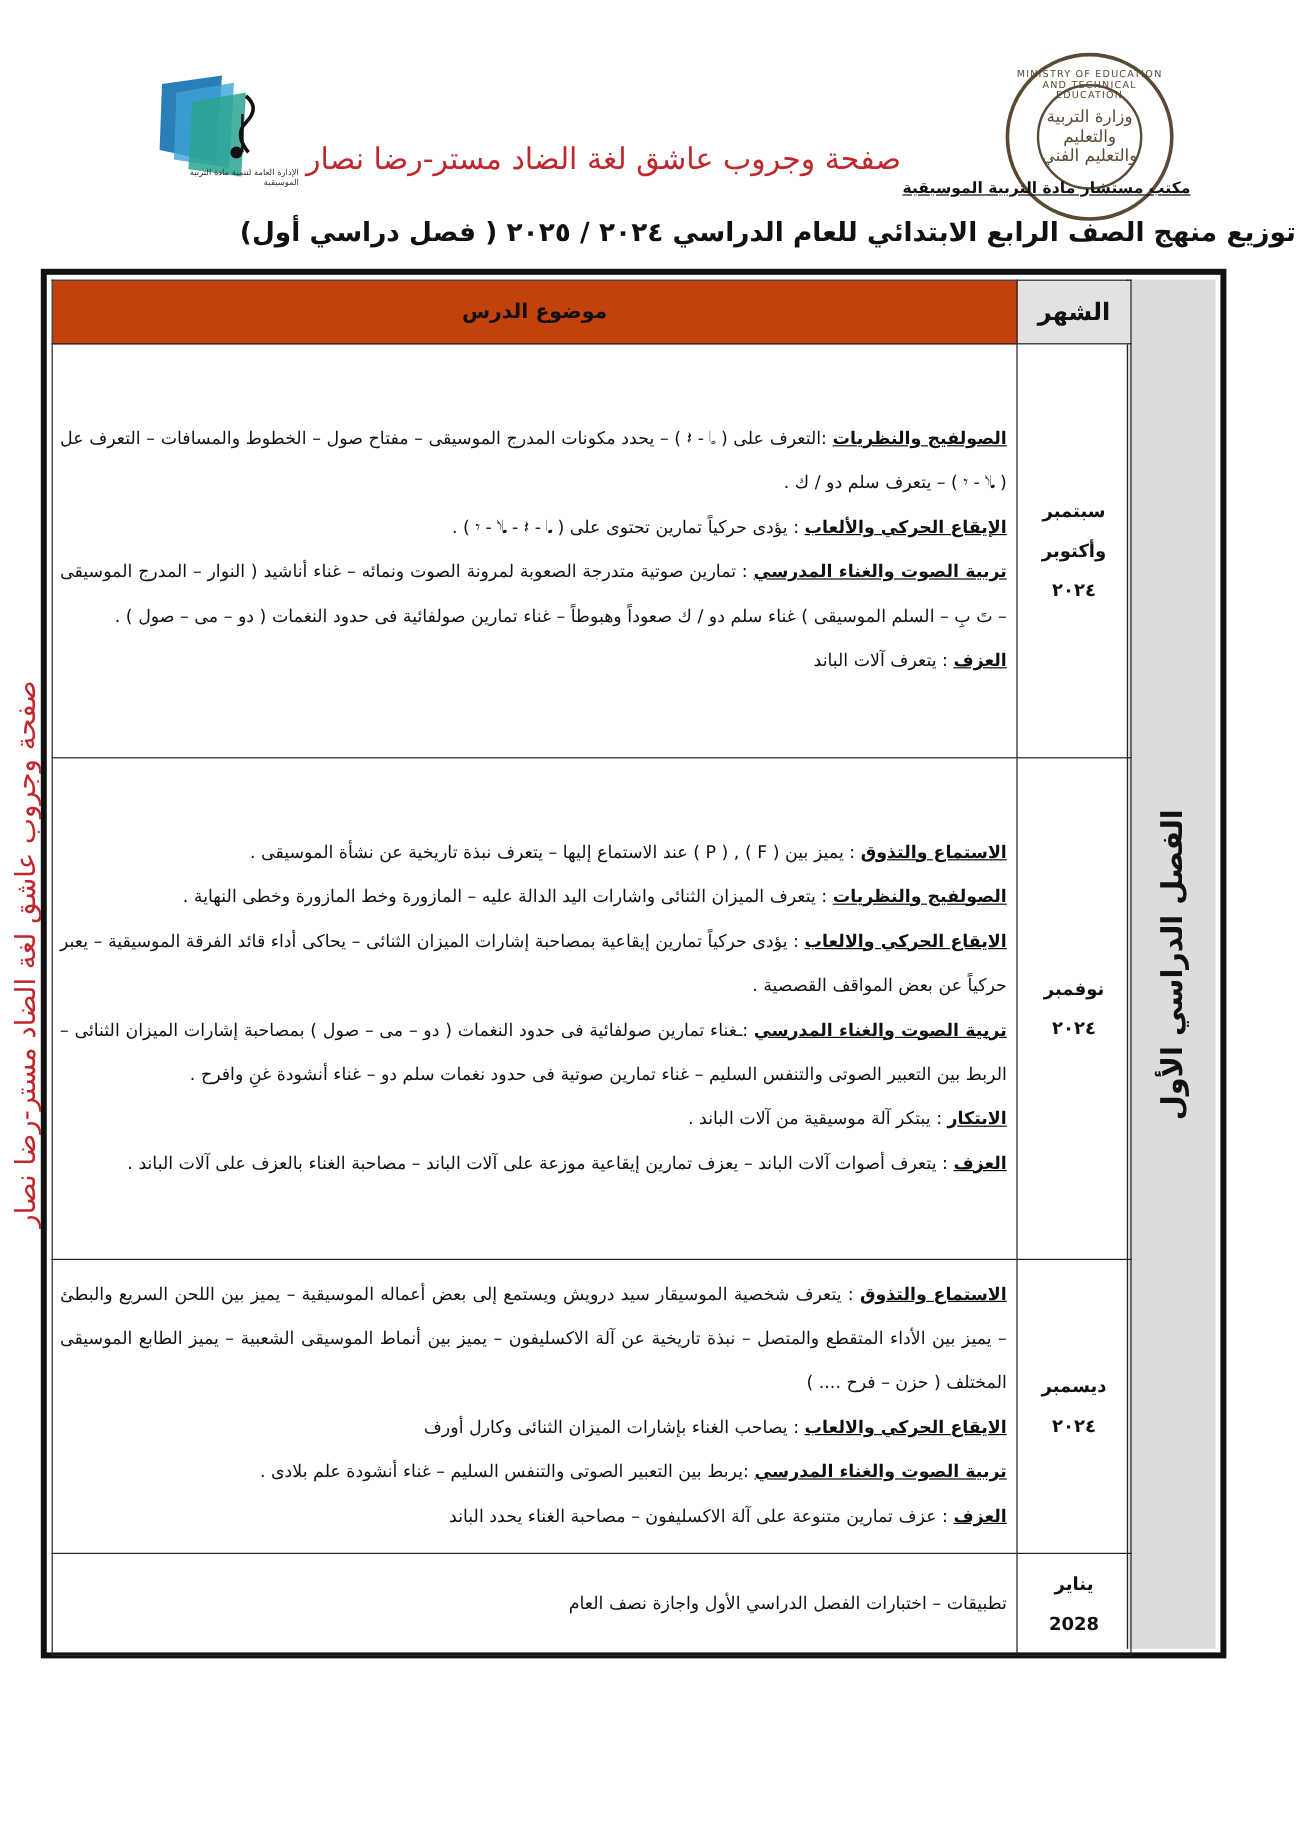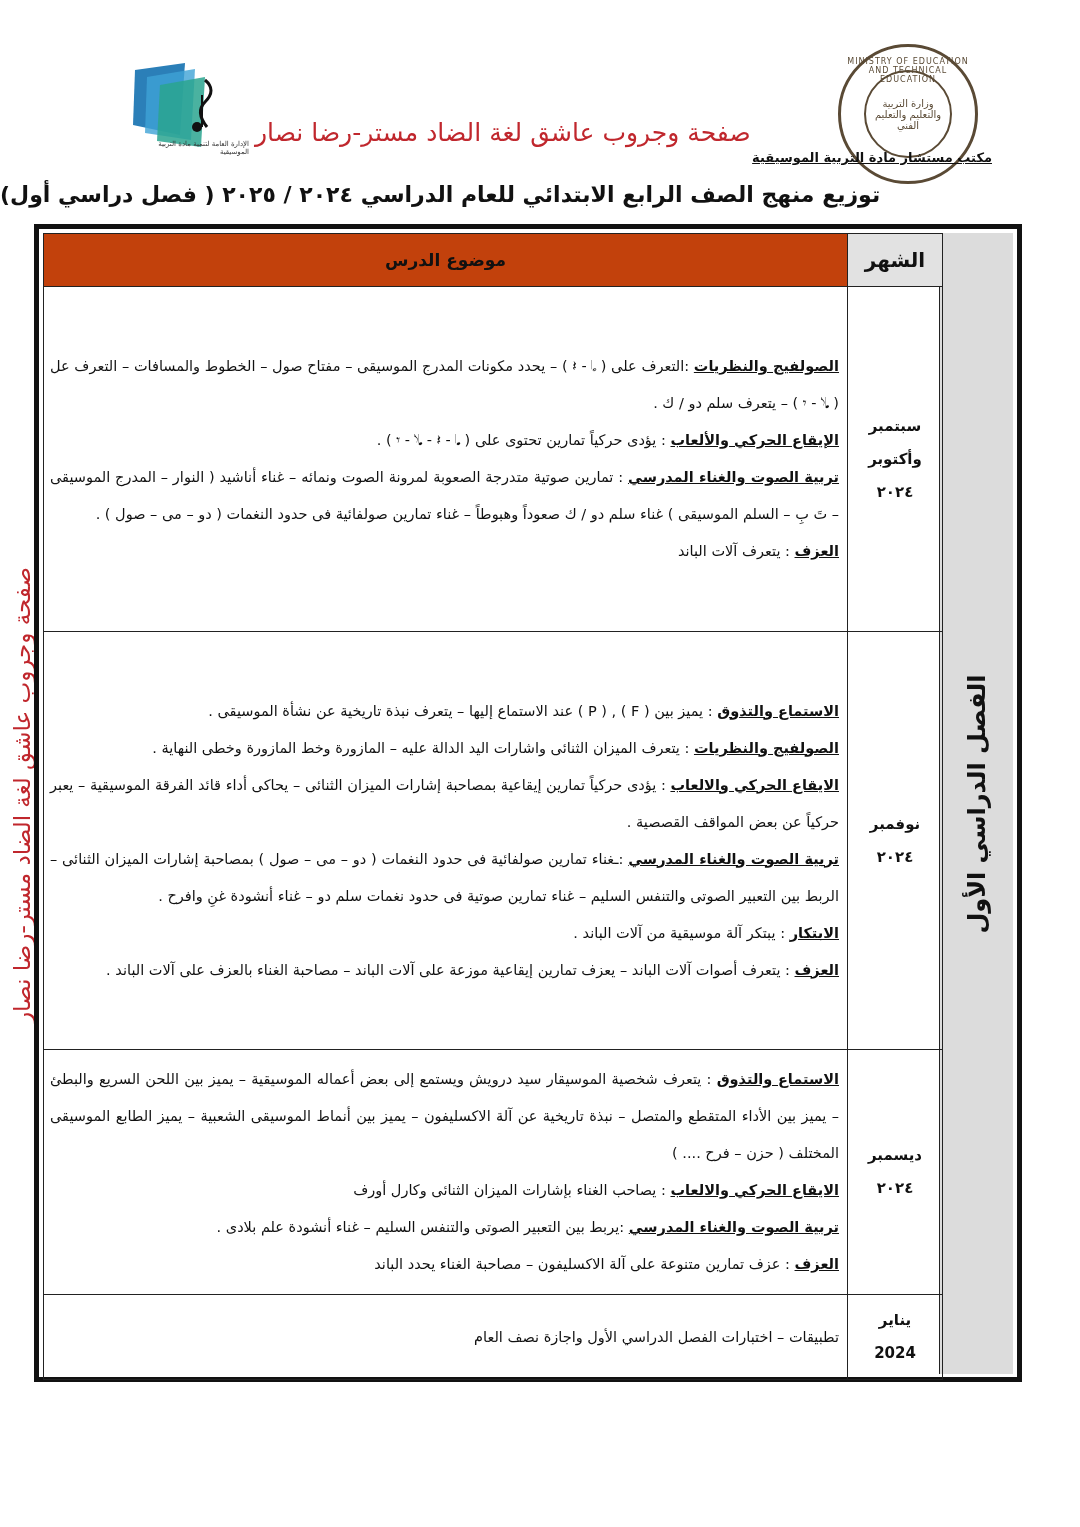--- a/index.html
+++ b/index.html
@@ -2,26 +2,26 @@
 <html><head>
 <meta charset="utf-8">
 <style>
   html, body { margin: 0; padding: 0; }
   body {
     width: 1080px; height: 1527px; background: #ffffff; position: relative; overflow: hidden;
     font-family: "DejaVu Sans", sans-serif; color: #111;
   }
   .logo-right { position: absolute; left: 838px; top: 44px; width: 140px; height: 140px; border-radius: 50%;
     border: 3px solid #5a4a35; box-sizing: border-box; display: flex; align-items: center; justify-content: center; }
-  .logo-right .inner { width: 84px; height: 84px; border-radius: 50%; border: 2px solid #5a4a35; display:flex; align-items:center; justify-content:center; font-size: 10px; color:#5a4a35; text-align:center; direction: rtl; }
+  .logo-right .inner { width: 84px; height: 84px; border-radius: 50%; border: 2px solid #5a4a35; display:flex; align-items:center; justify-content:center; font-size: 14px; color:#5a4a35; text-align:center; direction: rtl; }
   .logo-right .ring-text { position:absolute; font-size:8px; color:#5a4a35; top:10px; width:100%; text-align:center; letter-spacing: 1px; }
   .logo-left { position: absolute; left: 125px; top: 55px; width: 105px; height: 100px; }
   .watermark-red-top { position: absolute; left: 255px; top: 118px; font-size: 25px; color: #c0272d; direction: rtl; font-family: "DejaVu Sans", sans-serif; }
   .office { position: absolute; right: 88px; top: 150px; font-size: 13px; font-weight: bold; text-decoration: underline; direction: rtl; text-align: center; }
-  .main-title { position: absolute; left: 0; width: 1080px; top: 182px; text-align: left; font-size: 22px; font-weight: bold; direction: rtl; }
+  .main-title { position: absolute; left: 0; width: 1080px; top: 182px; text-align: right; font-size: 22px; font-weight: bold; direction: rtl; }
   .side-red { position: absolute; left: 2px; top: 500px; width: 40px; height: 590px; }
   .side-red span { position: absolute; left: 50%; top: 50%; transform: translate(-50%,-50%) rotate(-90deg); white-space: nowrap; font-size: 23px; color: #c0272d; direction: rtl; }
 
   .frame { position: absolute; left: 34px; top: 224px; width: 988px; height: 1158px; border: 5px solid #111; box-sizing: border-box; background:#fff; }
   table.plan { position: absolute; left: 4px; top: 4px; width: 900px; border-collapse: collapse; direction: rtl; }
   table.plan td, table.plan th { border: 1.5px solid #222; vertical-align: middle; }
   .band { position: absolute; right: 4px; top: 4px; width: 74px; height: 1141px; background: #dcdcdc; border-left: 1.5px solid #222; box-sizing: border-box; }
   .band span { position: absolute; left: 50%; top: 50%; transform: translate(-50%,-50%) rotate(-90deg); white-space: nowrap; font-size: 24px; font-weight: bold; direction: rtl; }
   th.month-h { width: 92px; background: #e2e2e2; font-size: 20px; font-weight: bold; height: 50px; margin-top: 20px; }
   th.topic-h { background: #c2410c; font-size: 17px; font-weight: bold; height: 50px; }
@@ -107,21 +107,21 @@
         <span class="ln"><span class="lab">الاستماع والتذوق</span><span> : يتعرف شخصية الموسيقار سيد درويش ويستمع إلى بعض أعماله الموسيقية – يميز بين اللحن السريع والبطئ – يميز بين الأداء المتقطع والمتصل – نبذة تاريخية عن آلة الاكسليفون – يميز بين أنماط الموسيقى الشعبية – يميز الطابع الموسيقى المختلف ( حزن – فرح .... )</span></span>
         <span class="ln"><span class="lab">الايقاع الحركي والالعاب</span><span> : يصاحب الغناء بإشارات الميزان الثنائى وكارل أورف</span></span>
         <span class="ln"><span class="lab">تربية الصوت والغناء المدرسي</span><span> :يربط بين التعبير الصوتى والتنفس السليم – غناء أنشودة علم بلادى .</span></span>
         <span class="ln"><span class="lab">العزف</span><span> : عزف تمارين متنوعة على آلة الاكسليفون – مصاحبة الغناء يحدد الباند</span></span>
       </td>
     </tr>
 
     <tr style="height:85px">
       <td class="month">
         <span class="ln">يناير</span>
-        <span class="ln">2024</span>
+        <span class="ln">2028</span>
       </td>
       <td class="topic">
         <span class="ln"><span>تطبيقات – اختبارات الفصل الدراسي الأول واجازة نصف العام</span></span>
       </td>
     </tr>
   </tbody>
     </table>
 </div>
 
 </body></html>

